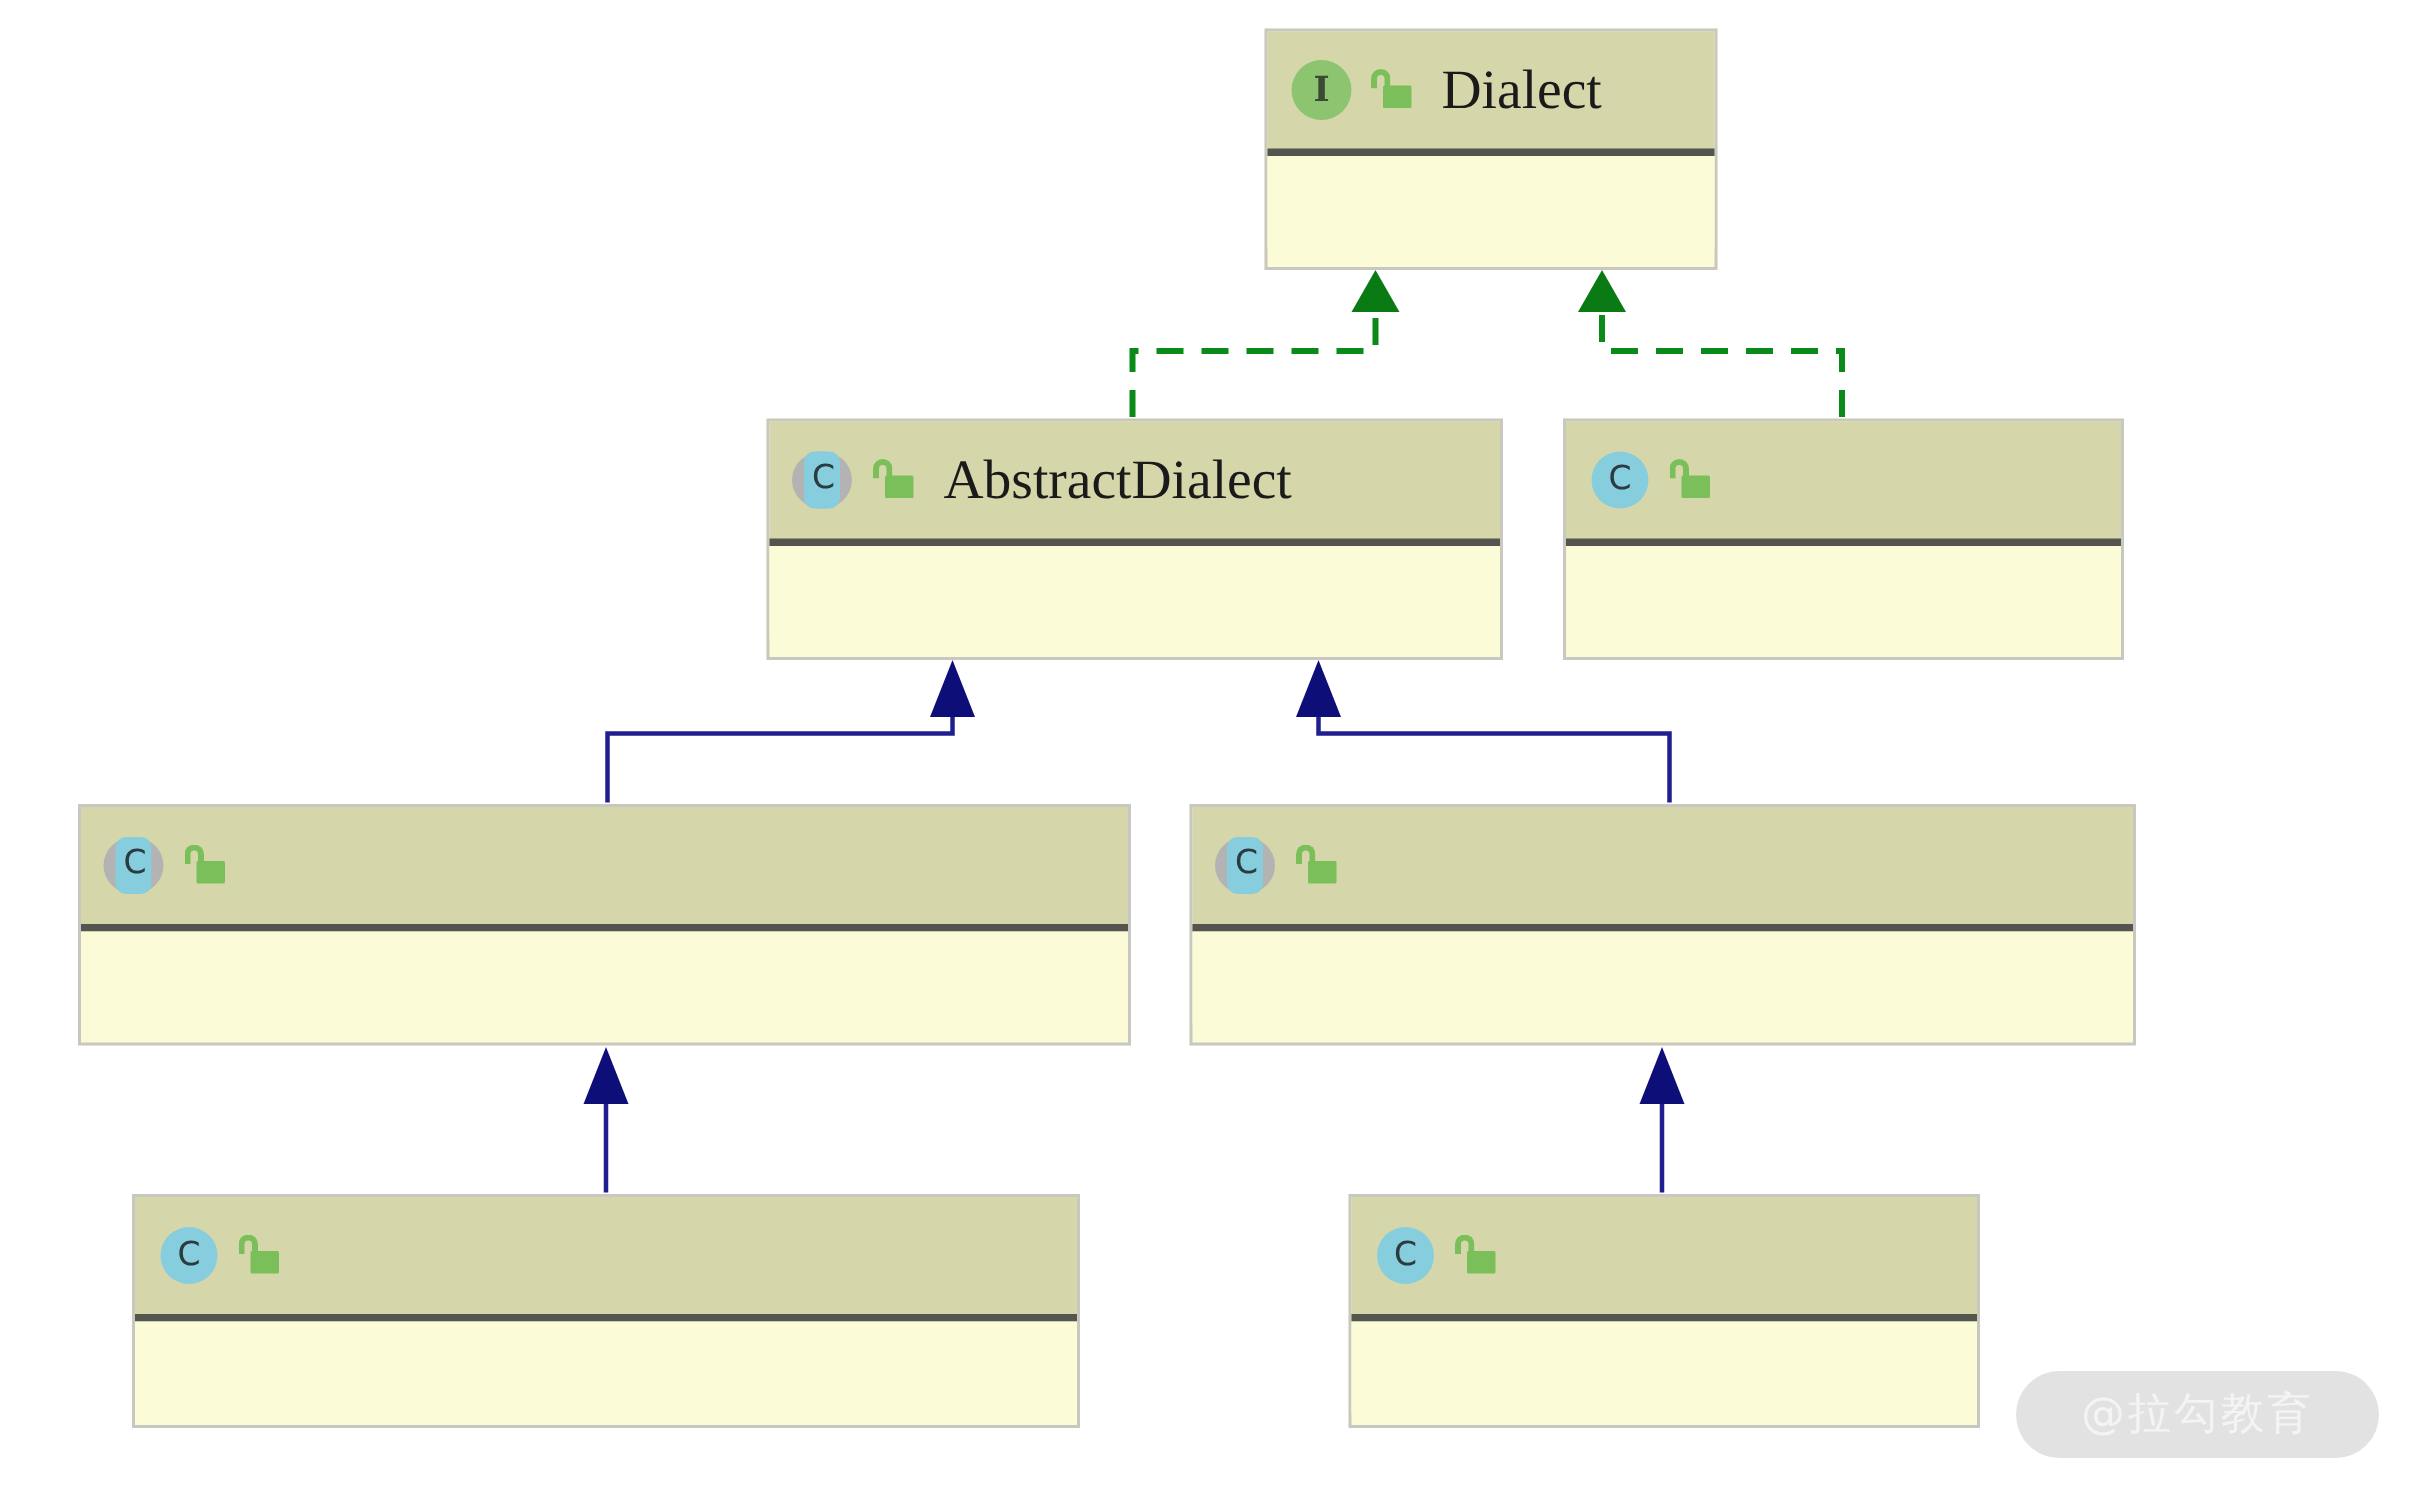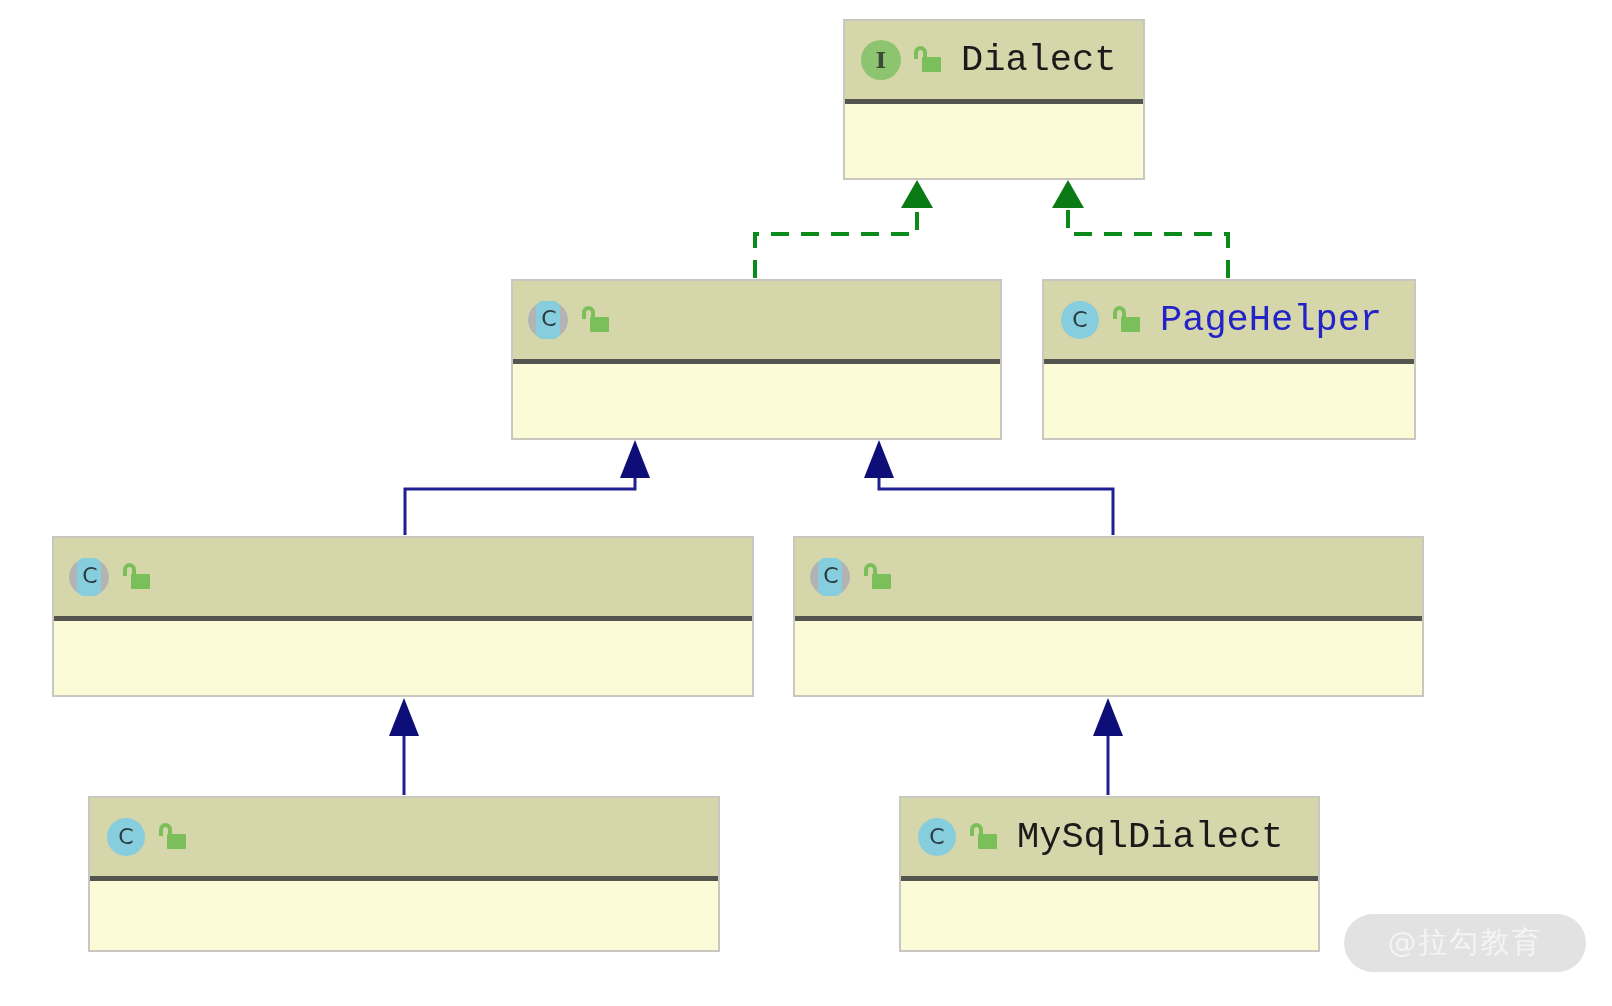--- a/index.html
+++ b/index.html
@@ -139,21 +139,21 @@
     position: absolute;
     left: 13px;
     top: 14px;
     width: 19px;
     height: 15px;
     background: #7bbf5a;
     border-radius: 1px;
   }
   .uml-title {
     margin-left: 14px;
-    font-family: Liberation Mono, monospace;
+    font-family: Liberation Serif, serif;
     font-size: 37px;
     letter-spacing: 0px;
     color: #1a1a1a;
     white-space: nowrap;
   }
   .uml-title.accent {
     color: #2323c8;
   }
   .watermark {
     position: absolute;
@@ -229,35 +229,35 @@
     <div class="uml-header">
       <span class="icon-slot ico-abstract">
         <span class="halo"></span>
           <span class="plate"></span>
           <span class="glyph">C</span>
       </span>
       <span class="ico-unlock">
         <span class="shackle"></span>
           <span class="body"></span>
       </span>
+      <span class="uml-title">AbstractDialect</span>
     </div>
     <div class="uml-body"></div>
   </div>
 
   <div class="uml-node" style="left:1042px; top:279px; width:374px; height:161px;">
     <div class="uml-header">
       <span class="icon-slot ico-class">
         <span class="circ"></span>
           <span class="glyph">C</span>
       </span>
       <span class="ico-unlock">
         <span class="shackle"></span>
           <span class="body"></span>
       </span>
-      <span class="uml-title accent">PageHelper</span>
     </div>
     <div class="uml-body"></div>
   </div>
 
   <div class="uml-node" style="left:52px; top:536px; width:702px; height:161px;">
     <div class="uml-header">
       <span class="icon-slot ico-abstract">
         <span class="halo"></span>
           <span class="plate"></span>
           <span class="glyph">C</span>
@@ -302,20 +302,19 @@
   <div class="uml-node" style="left:899px; top:796px; width:421px; height:156px;">
     <div class="uml-header">
       <span class="icon-slot ico-class">
         <span class="circ"></span>
           <span class="glyph">C</span>
       </span>
       <span class="ico-unlock">
         <span class="shackle"></span>
           <span class="body"></span>
       </span>
-      <span class="uml-title">MySqlDialect</span>
     </div>
     <div class="uml-body"></div>
   </div>
 
   <div class="watermark">@拉勾教育</div>
 
 </div>
 
 </body></html>

